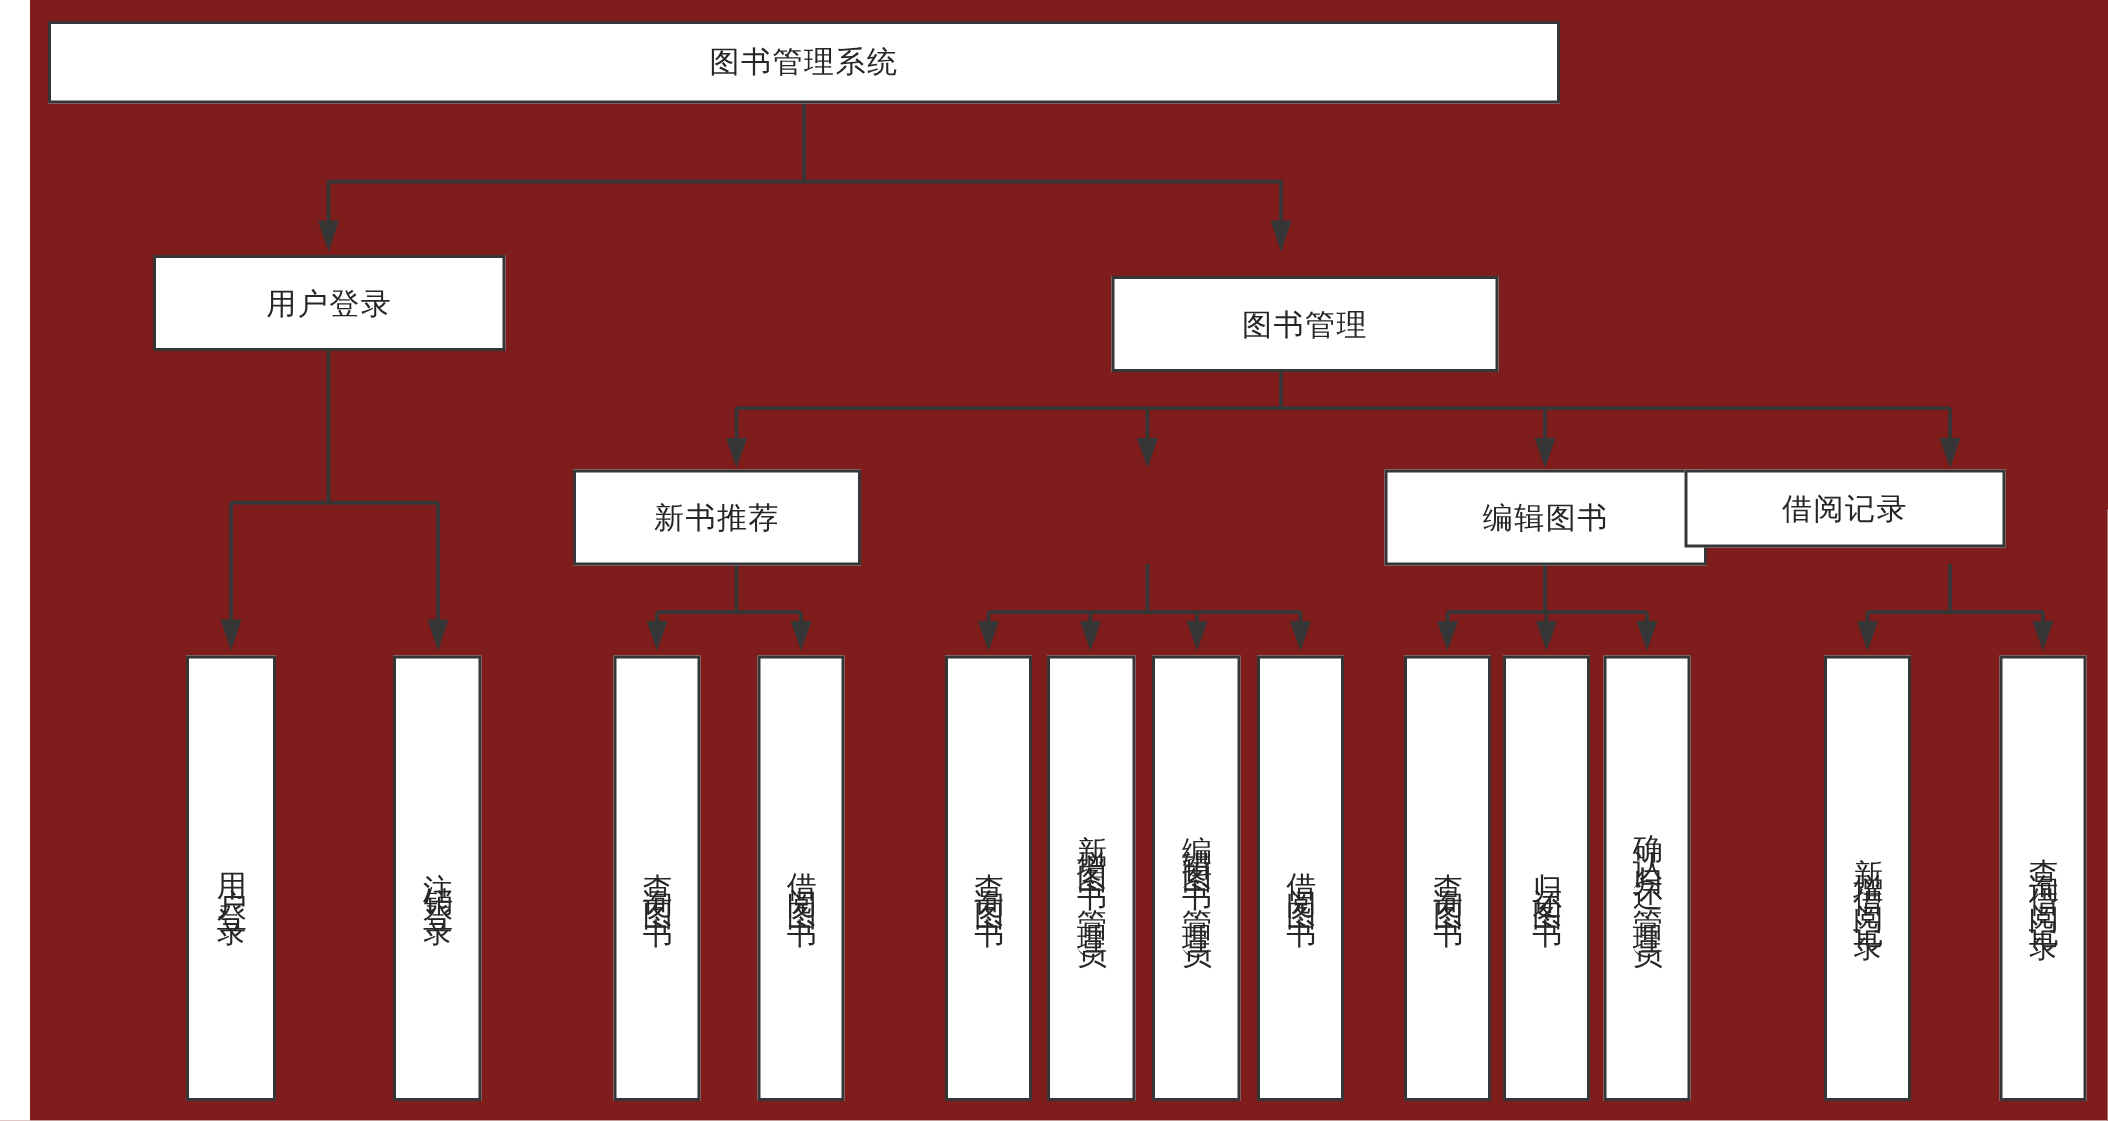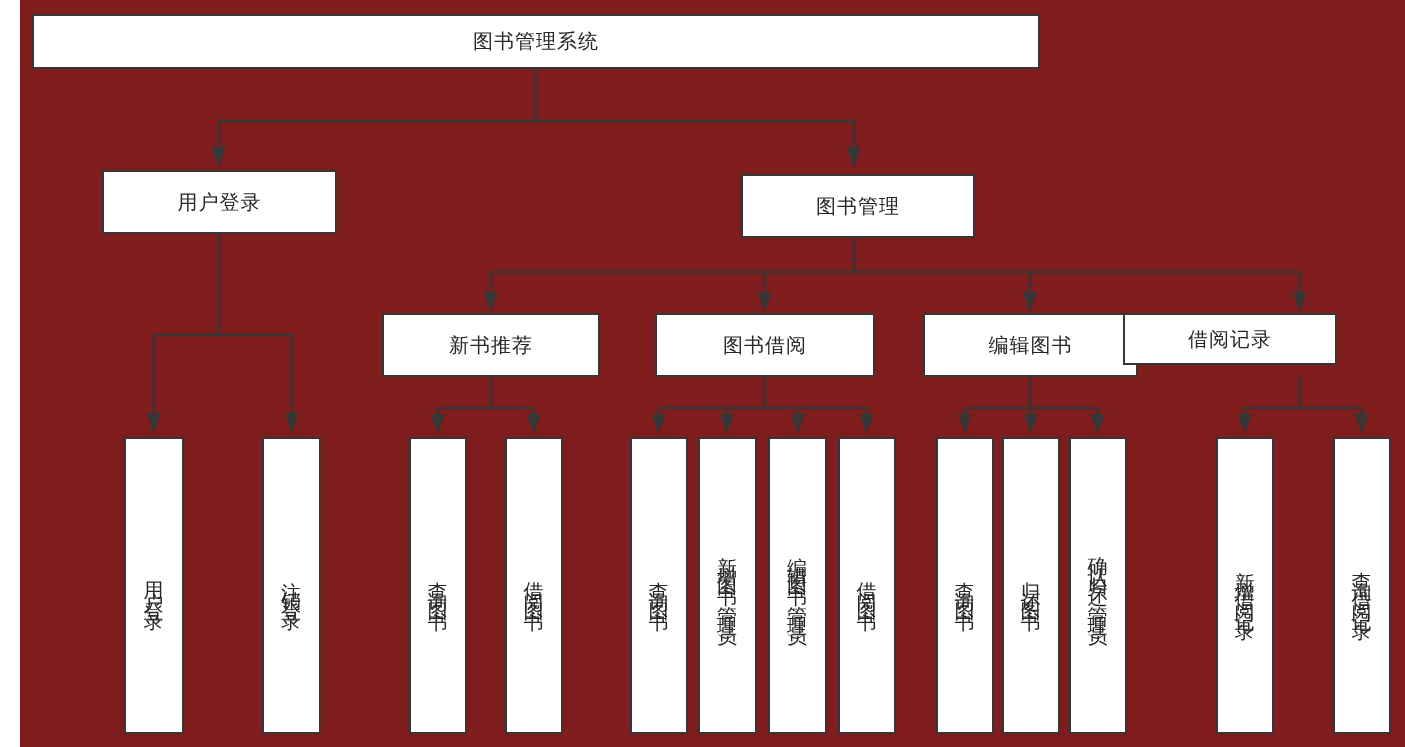--- a/index.html
+++ b/index.html
@@ -125,29 +125,26 @@
     </g>
   </svg>
 
   <div class="box root-box" style="left:12px;top:14px;width:1008px;height:55px">
     <span>图书管理系统</span>
   </div>
 
   <div class="box" style="left:82px;top:170px;width:235px;height:64px">
     <span>用户登录</span>
   </div>
-  <div class="box" style="left:721px;top:174px;width:234px;height:64px">
+  <div class="box" style="left:721px;top:184px;width:258px;height:64px">
     <span>图书管理</span>
   </div>
 
-  <div class="box" style="left:362px;top:313px;width:218px;height:64px">
+  <div class="box" style="left:362px;top:313px;width:192px;height:64px">
     <span>新书推荐</span>
-  </div>
-  <div class="box" style="left:635px;top:313px;width:220px;height:64px">
-    <span>图书借阅</span>
   </div>
   <div class="box" style="left:903px;top:313px;width:215px;height:64px">
     <span>编辑图书</span>
   </div>
   <div class="box" style="left:1103px;top:313px;width:214px;height:52px">
     <span>借阅记录</span>
   </div>
 
   <div class="box vbox" style="left:104px;top:437px;width:60px;height:297px">
     <span class="vtext">用户登录</span>

